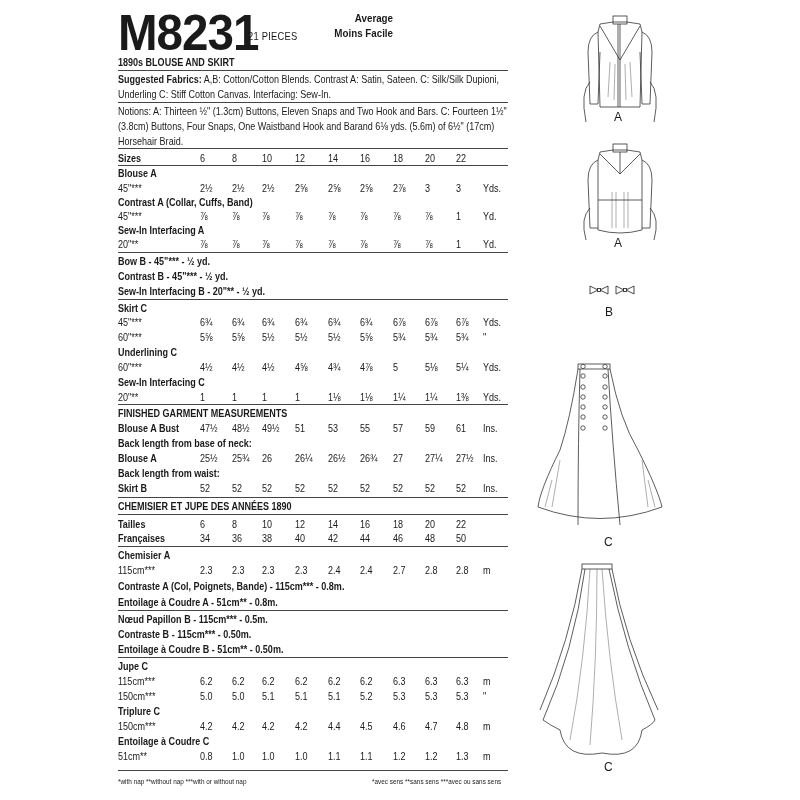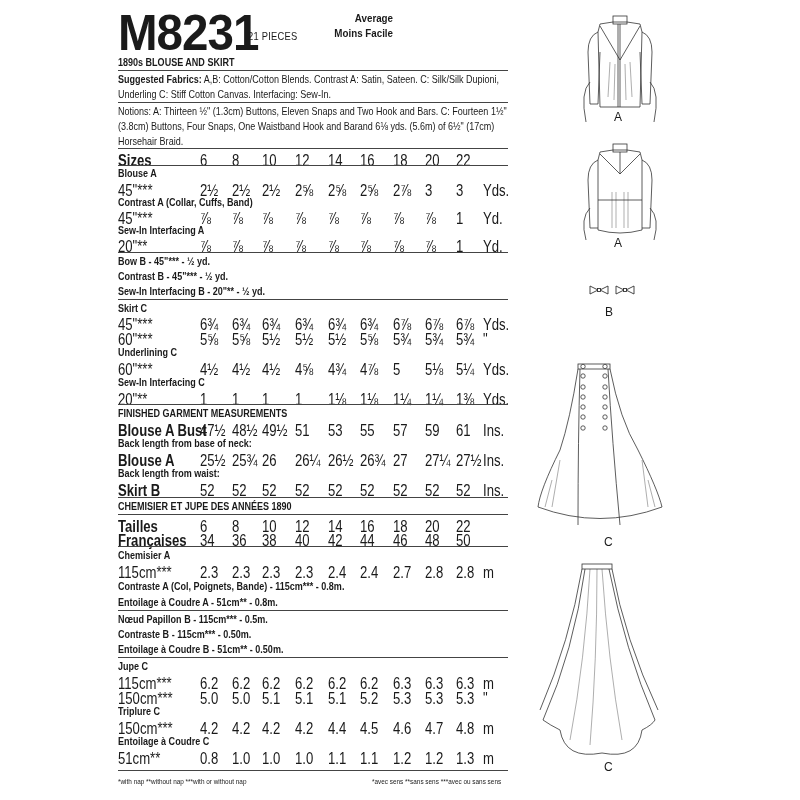--- a/index.html
+++ b/index.html
@@ -3,21 +3,21 @@
 <meta charset="utf-8">
 <style>
   html, body { margin:0; padding:0; background:#fff; }
   body { width:800px; height:800px; position:relative; overflow:hidden; font-family:"Liberation Sans Narrow","Liberation Sans", sans-serif; color:#1a1a1a; }
   .code { position:absolute; left:118px; top:8px; font-family:"Liberation Sans", sans-serif; font-weight:bold; font-size:50px; letter-spacing:-1px; line-height:50px; transform:scaleX(0.95); transform-origin:left; }
   .pieces { position:absolute; left:248px; top:30px; font-size:11px; letter-spacing:0.3px; transform:scaleX(0.85); transform-origin:left; }
   .diff { position:absolute; right:407px; top:11px; text-align:right; font-size:11.5px; font-weight:bold; line-height:15px; transform:scaleX(0.85); transform-origin:right; }
   .rule { position:absolute; left:118px; width:390px; border-top:1.5px solid #444; }
   .t { position:absolute; left:118px; font-size:11px; white-space:nowrap; transform:scaleX(0.82); transform-origin:left; line-height:13px; }
   .b { font-weight:bold; }
-  .row { position:absolute; left:118px; width:390px; height:13px; font-size:16px; }
+  .row { position:absolute; left:118px; width:390px; height:13px; font-size:11px; }
   .row span { position:absolute; top:0; white-space:nowrap; transform:scaleX(0.82); transform-origin:left; }
   .illus { position:absolute; }
   .lbl { position:absolute; font-size:12px; font-family:"Liberation Sans", sans-serif; }
   .foot { position:absolute; top:777px; font-size:8px; white-space:nowrap; transform:scaleX(0.8); transform-origin:left; }
 </style>
 </head>
 <body>
 
 <div class="code">M8231</div>
 <div class="pieces">21 PIECES</div>

